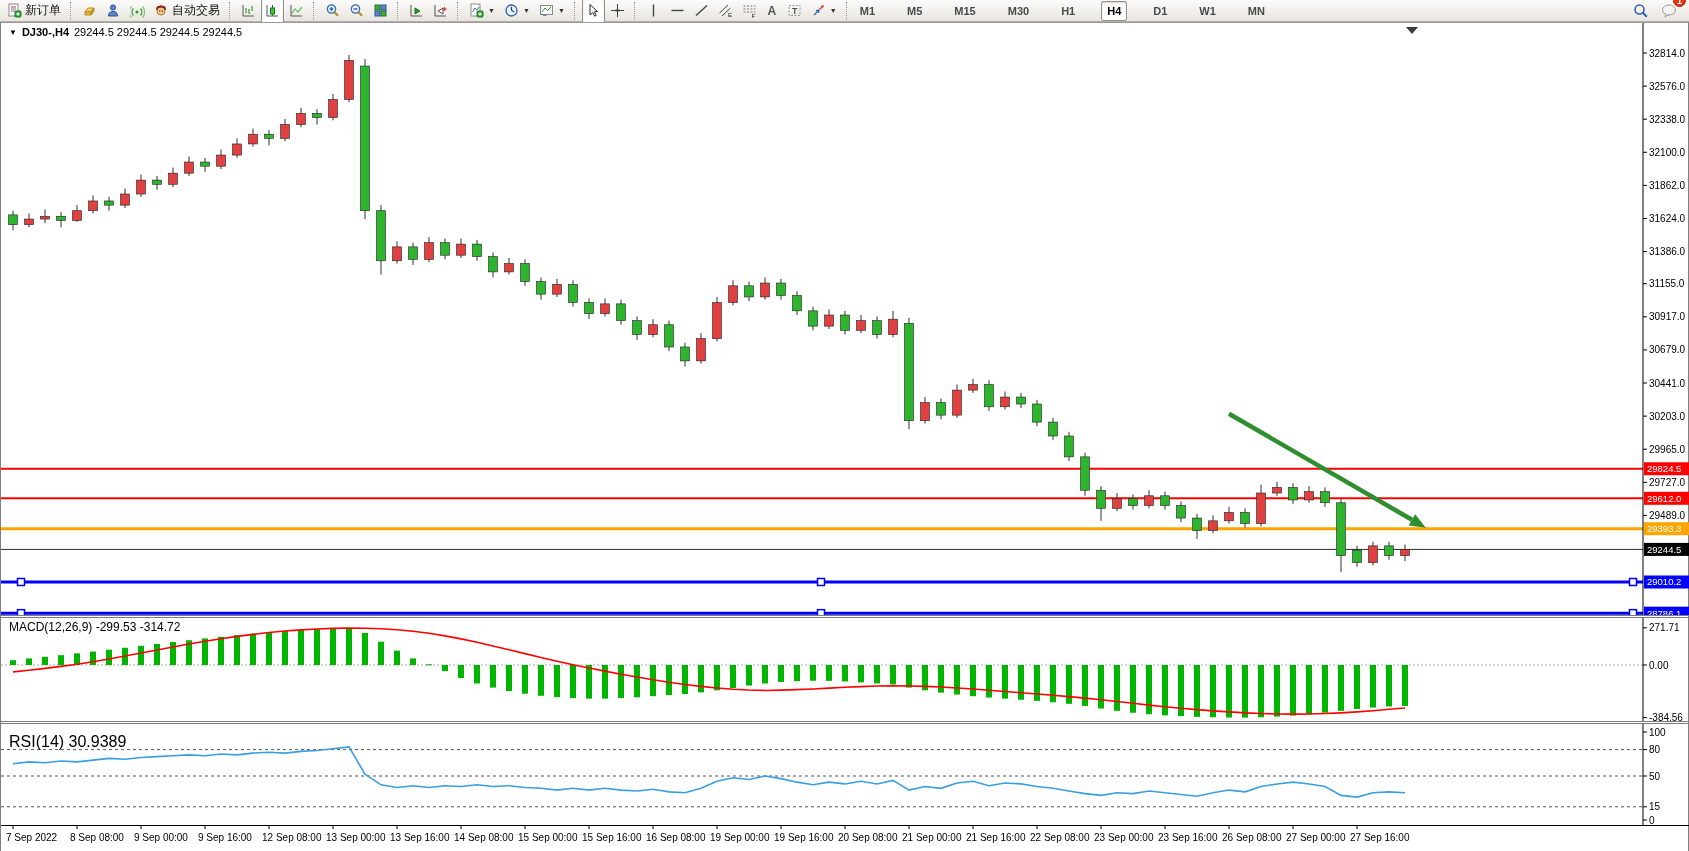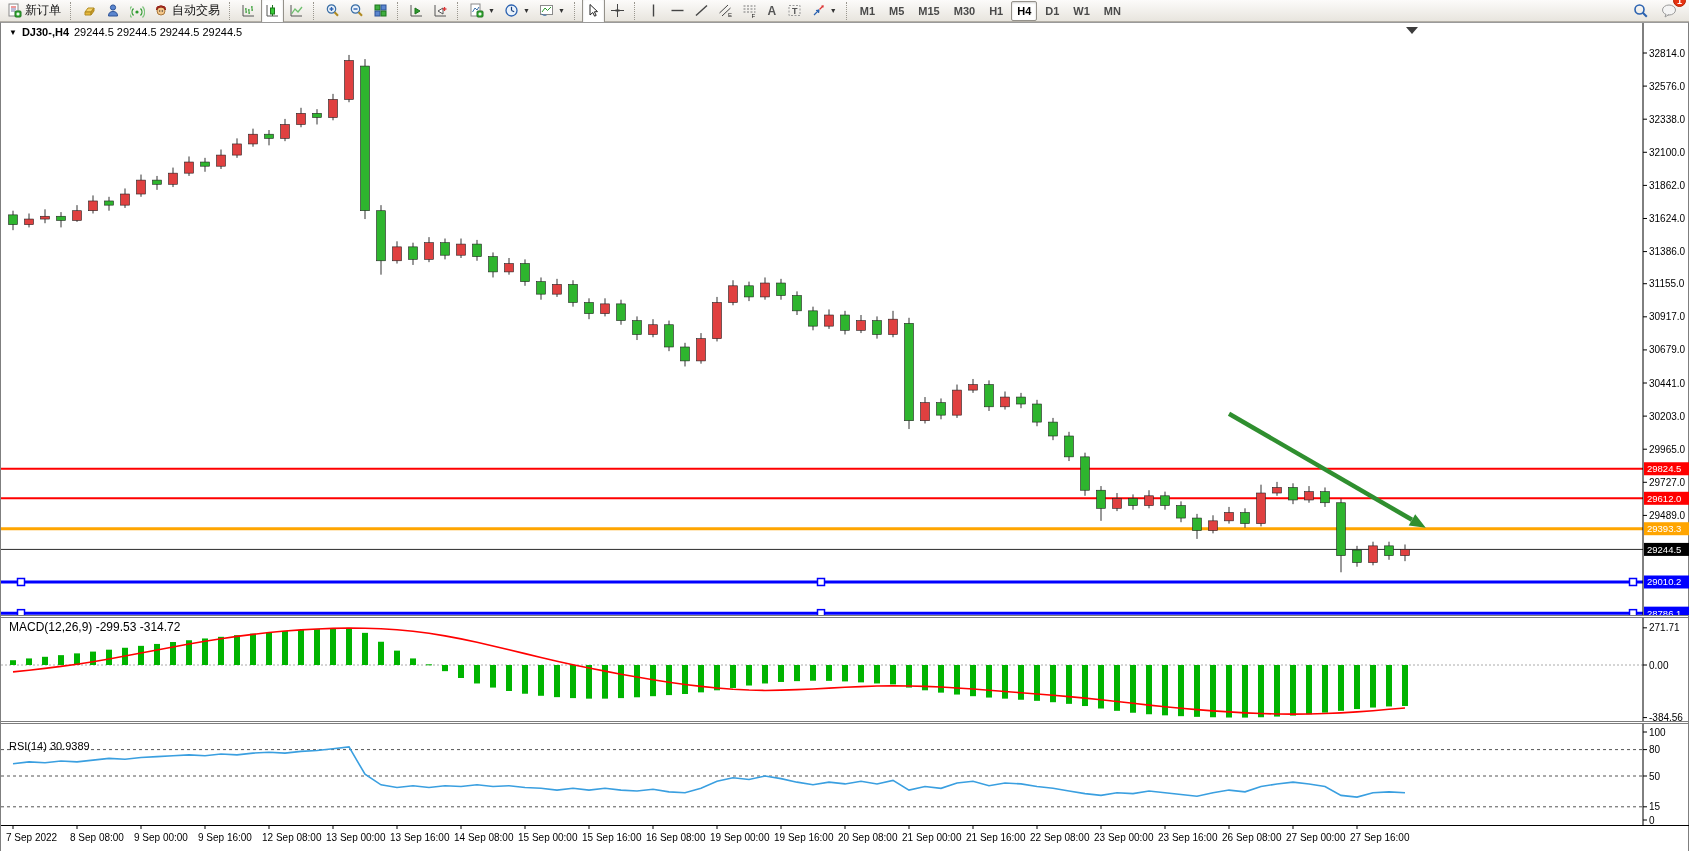--- a/index.html
+++ b/index.html
@@ -220,21 +220,21 @@
   </span>
   <span class="btn">
     <svg width="15" height="15">
         <path d="M3 12 L8 7 M8 7 l-3 .5 M8 7 l-.5 3" stroke="#2b62b0" fill="none" stroke-width="1.2"></path>
         <path d="M12 3 L8.5 6.5" stroke="#d33" stroke-width="1.2"></path>
         <polygon points="12.8,2.2 12.2,5 10,2.8" fill="#d33"></polygon>
       </svg>
     <span class="caret">▼</span>
   </span>
   <span class="sep"></span>
-  <span id="tf-group" style="display:flex;align-items:center;gap:2px">
+  <span id="tf-group" style="display:flex;align-items:center;gap:20px">
       <span class="btn tf">M1</span>
       <span class="btn tf">M5</span>
       <span class="btn tf">M15</span>
       <span class="btn tf">M30</span>
       <span class="btn tf">H1</span>
       <span class="btn tf active">H4</span>
       <span class="btn tf">D1</span>
       <span class="btn tf">W1</span>
       <span class="btn tf">MN</span>
     </span>
@@ -602,21 +602,21 @@
         <line x1="1642" y1="47" x2="1646" y2="47" stroke="#000"></line>
         <text x="1648" y="50.5" font-size="10" font-family="Liberation Sans, sans-serif" fill="#000" name="macd-tick-label">0.00</text>
         <line x1="1642" y1="99.607808" x2="1646" y2="99.607808" stroke="#000"></line>
         <text x="1648" y="103.107808" font-size="10" font-family="Liberation Sans, sans-serif" fill="#000" name="macd-tick-label">-384.56</text>
       </svg>
   </div>
 
   <div class="pane-sep"></div>
 
   <div class="pane rsi-pane">
-    <div class="overlay-label" style="top:16px;font-size:11px">RSI(14) 30.9389</div>
+    <div class="overlay-label" style="top:9px;font-size:16px">RSI(14) 30.9389</div>
     <svg id="rsi-svg" width="1689" height="101">
         <line x1="0" y1="25.599999999999994" x2="1642" y2="25.599999999999994" stroke="#555" stroke-dasharray="3,3"></line>
         <line x1="0" y1="52" x2="1642" y2="52" stroke="#555" stroke-dasharray="3,3"></line>
         <line x1="0" y1="82.8" x2="1642" y2="82.8" stroke="#555" stroke-dasharray="3,3"></line>
         <polyline points="12,39.68 28,37.92 44,38.8 60,37.04 76,37.92 92,36.16 108,34.4 124,35.28 140,33.52 156,32.64 172,31.760000000000005 188,30.879999999999995 204,31.760000000000005 220,30 236,30.879999999999995 252,29.120000000000005 268,28.239999999999995 284,29.120000000000005 300,27.36 316,26.480000000000004 332,24.72 348,22.959999999999994 364,50.24 380,60.8 396,63.44 412,61.68 428,63.44 444,61.68 460,62.56 476,60.8 492,62.56 508,61.68 524,63.44 540,64.32 556,66.08 572,64.32 588,66.08 604,64.32 620,66.08 636,66.96000000000001 652,65.2 668,67.84 684,68.72 700,64.32 716,57.28 732,53.76 748,55.52 764,52 780,54.64 796,58.16 812,60.8 828,58.16 844,59.92 860,57.28 876,59.92 892,56.4 908,66.08 924,62.56 940,64.32 956,59.04 972,57.28 988,61.68 1004,59.04 1020,59.92 1036,62.56 1052,64.32 1068,66.96000000000001 1084,69.6 1100,71.36 1116,68.72 1132,69.6 1148,66.96000000000001 1164,68.72 1180,70.48 1196,72.24 1212,68.72 1228,66.08 1244,67.84 1260,62.56 1276,59.92 1292,58.16 1308,59.92 1324,62.56 1340,71.36 1356,73.12 1372,68.72 1388,67.84 1404,68.7728" fill="none" stroke="#3a9fe0" stroke-width="1.6"></polyline>
         <line x1="1642" y1="0" x2="1642" y2="101" stroke="#000"></line>
         <line x1="1642" y1="8" x2="1646" y2="8" stroke="#000"></line>
         <text x="1648" y="11.5" font-size="10" font-family="Liberation Sans, sans-serif" fill="#000" name="rsi-tick-label">100</text>
         <line x1="1642" y1="25.599999999999994" x2="1646" y2="25.599999999999994" stroke="#000"></line>
         <text x="1648" y="29.099999999999994" font-size="10" font-family="Liberation Sans, sans-serif" fill="#000" name="rsi-tick-label">80</text>

